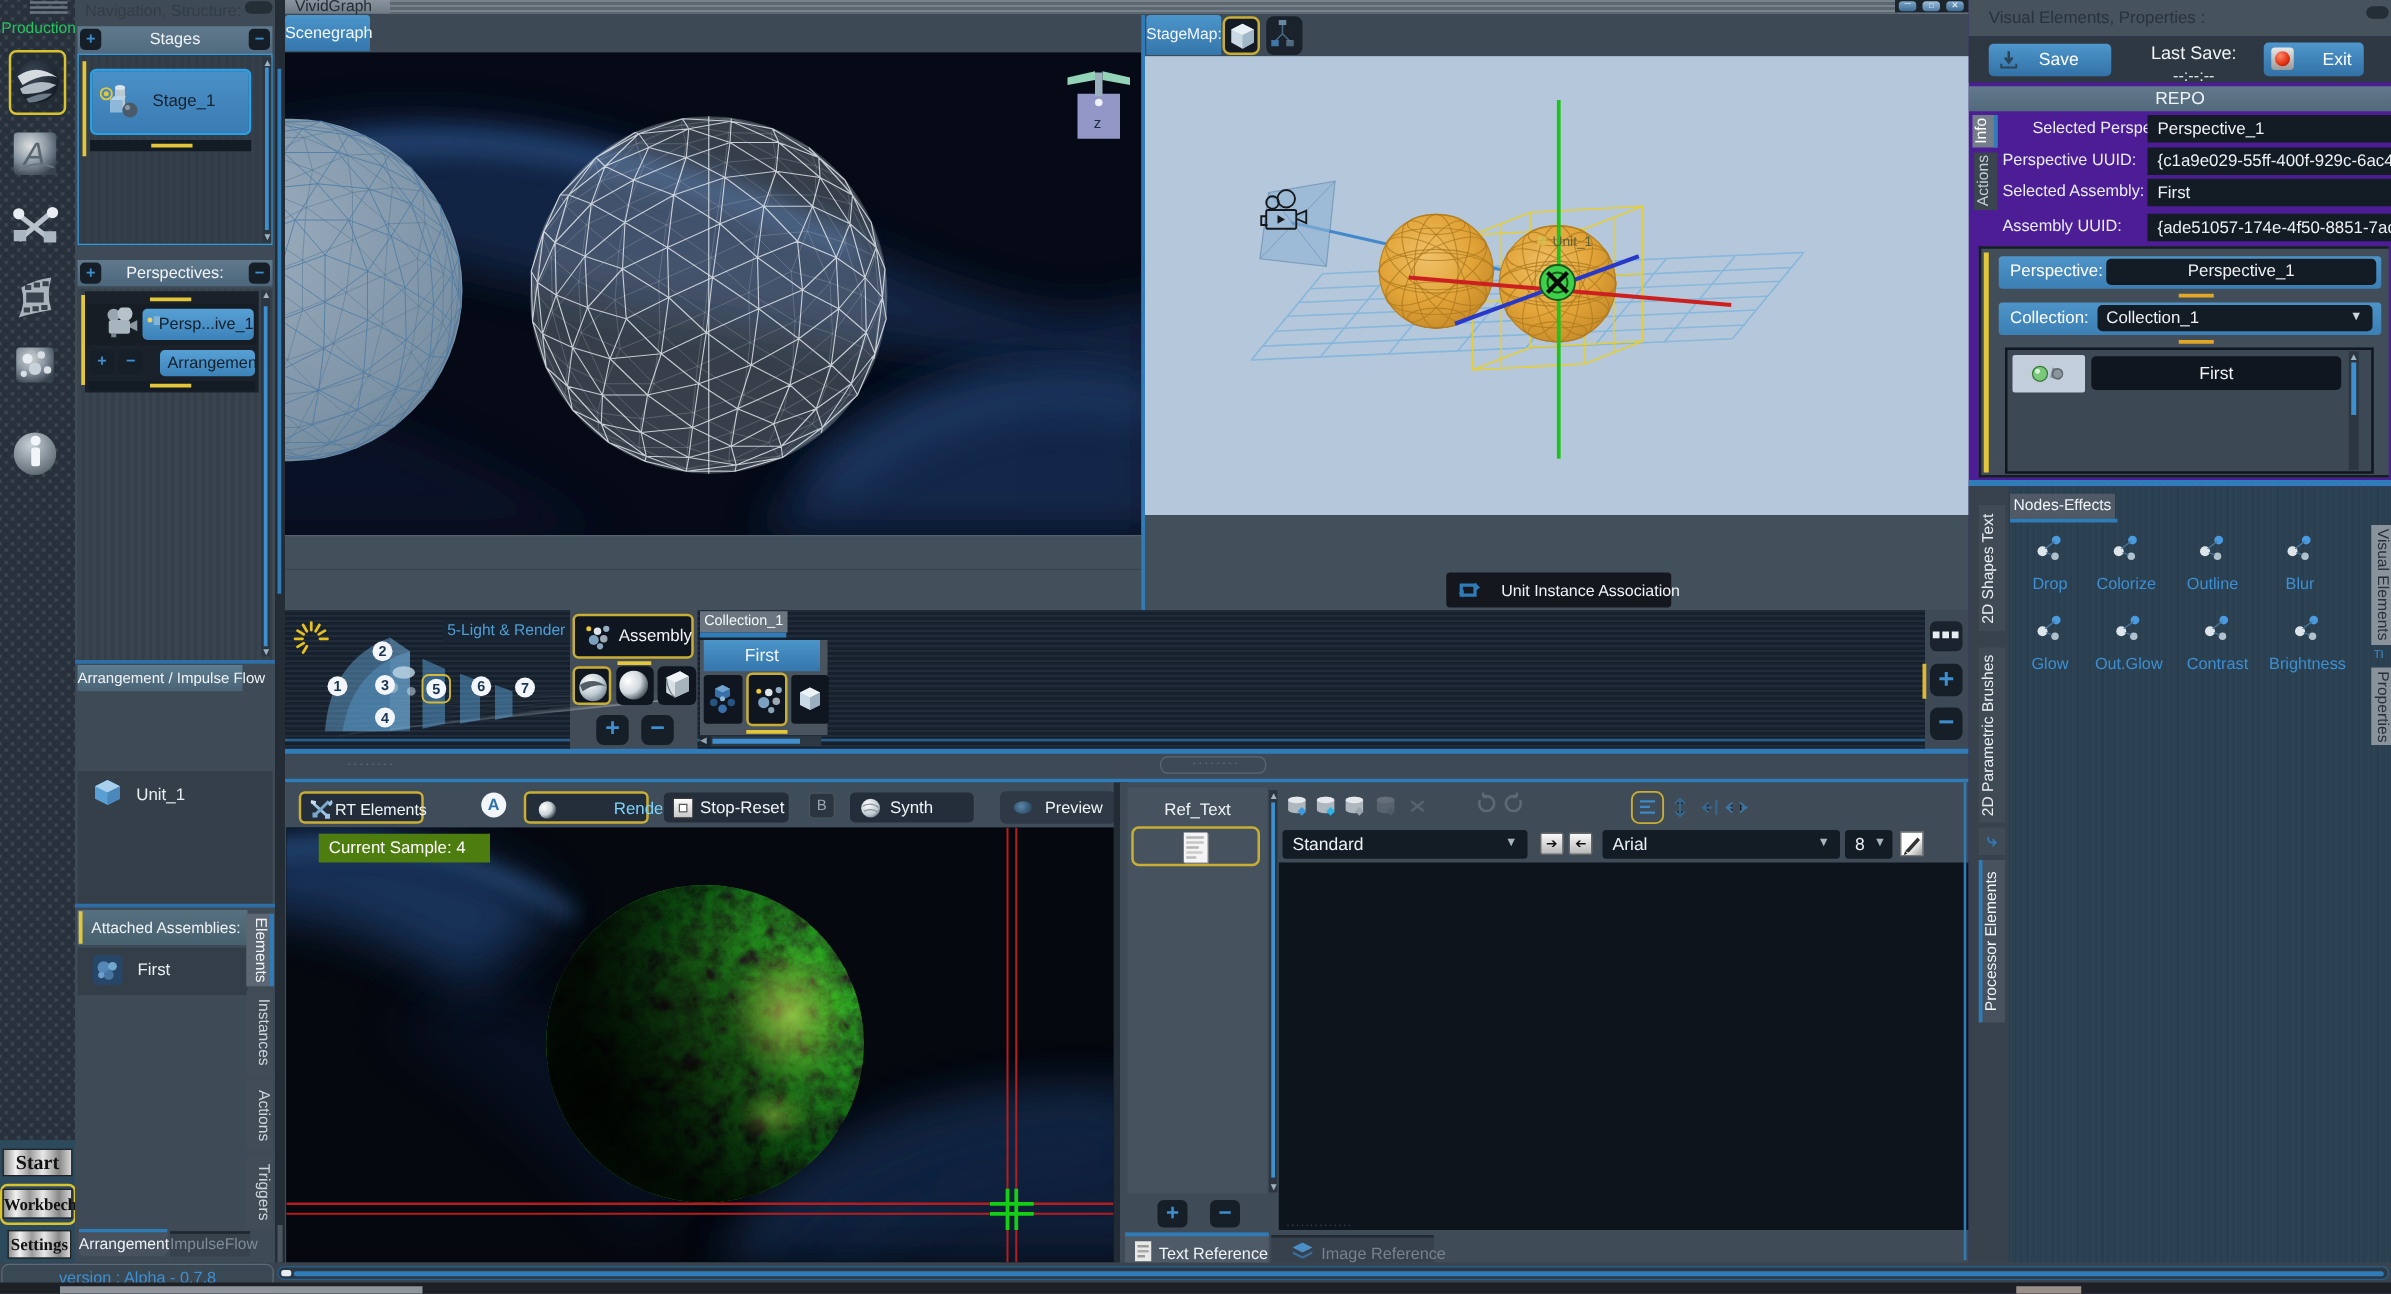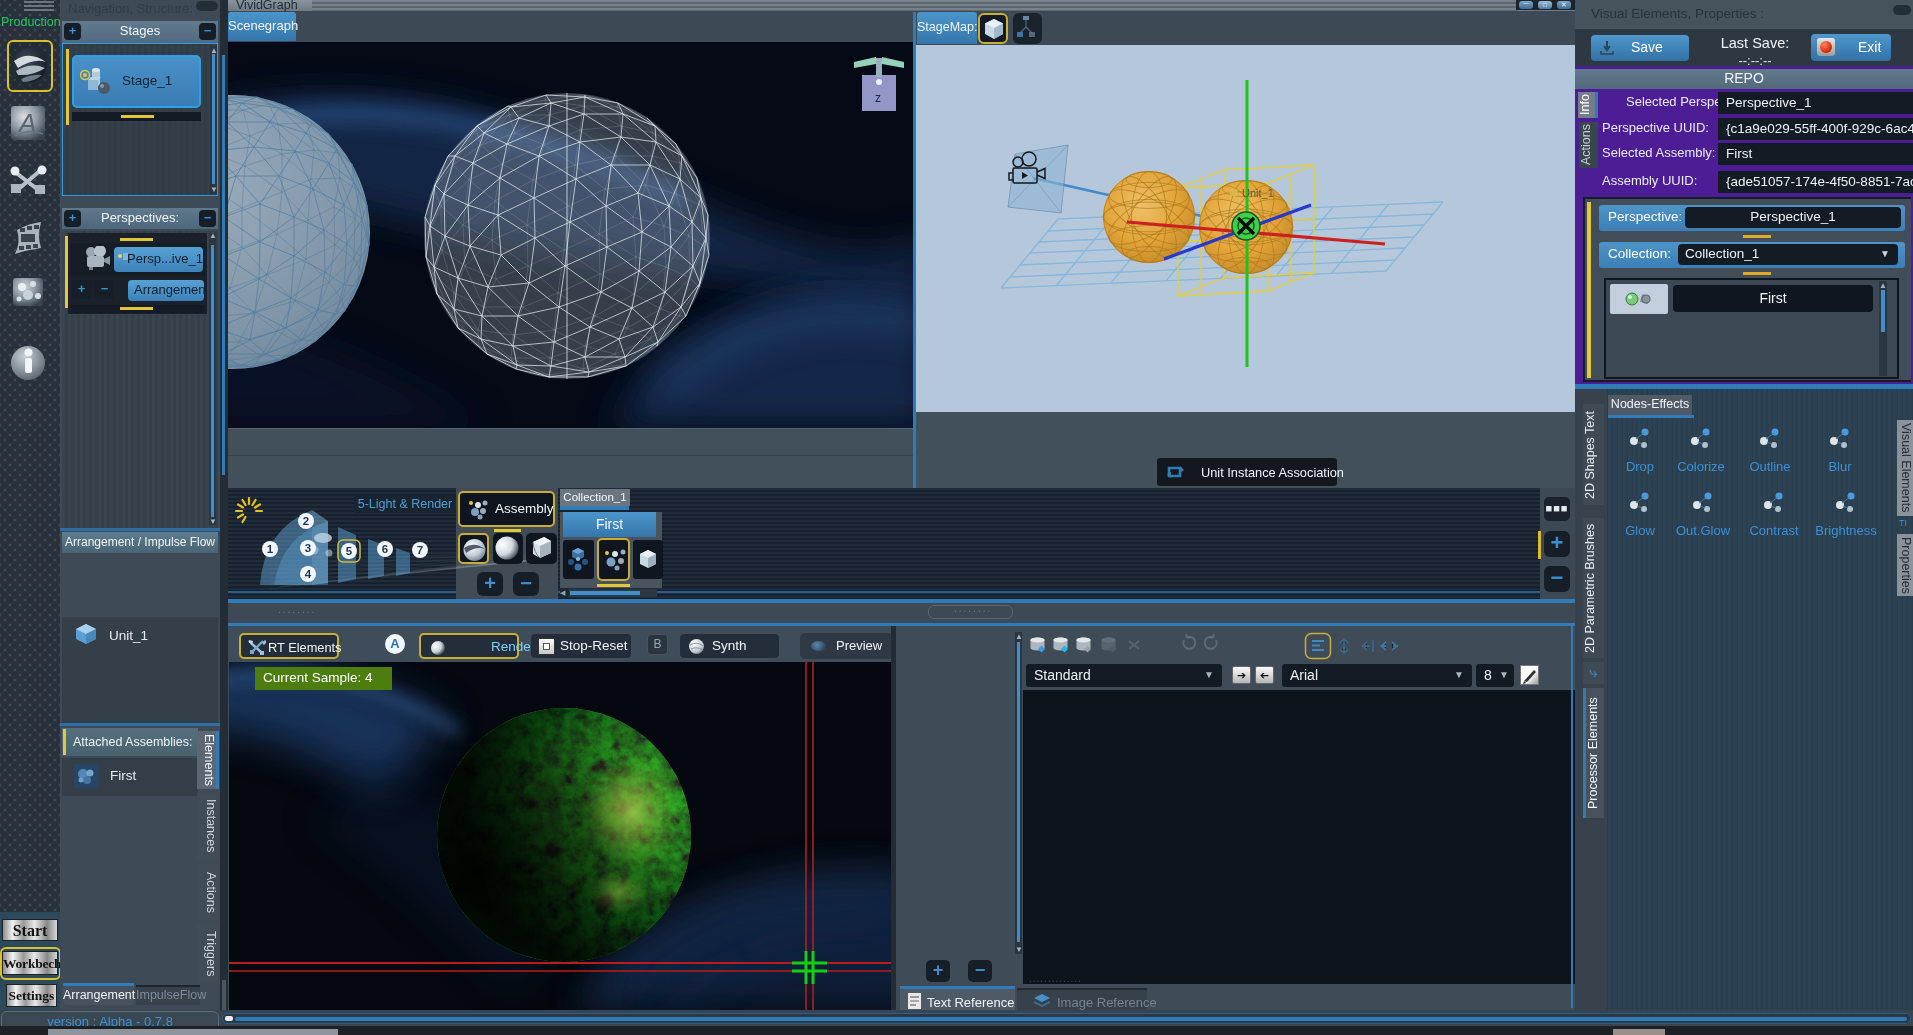--- a/index.html
+++ b/index.html
@@ -148,21 +148,21 @@
    <div class="abs" style="left:9px;top:74px;width:133px;height:8px;background:#131c25;"></div>
    <div class="abs" style="left:58px;top:76px;width:33px;height:3px;background:#e3c73a;"></div>
    <div class="abs" style="left:147px;top:2px;width:7px;height:292px;background:#2c3640;">
           <div class="abs" style="left:2px;top:12px;width:3px;height:272px;background:#3e8fd0;"></div>
           <div class="abs" style="left:0;top:-2px;color:#9fb3c3;font-size:8px;">▲</div>
           <div class="abs" style="left:0;top:284px;color:#9fb3c3;font-size:8px;">▼</div>
         </div>
  </div>
 
  <div class="abs" style="left:0px;top:528px;width:160px;height:3px;background:#2c6ea5;"></div>
- <div class="abs hdr" style="left:2px;top:532px;width:156px;height:21px;line-height:20px;font-size:12px;background:linear-gradient(#5d7d90,#4a6375);">Arrangement / Impulse Flow</div>
+ <div class="abs hdr" style="left:2px;top:532px;width:132px;height:21px;line-height:20px;font-size:12px;background:linear-gradient(#5d7d90,#4a6375);">Arrangement / Impulse Flow</div>
  <div class="abs" style="left:2px;top:617px;width:156px;height:106px;background:#343f49;">
    <div class="abs" style="left:13px;top:6px;width:22px;height:22px;"><svg width="22" height="22" viewBox="0 0 22 22">
             <path d="M11 1 L21 6 L21 16 L11 21 L1 16 L1 6 Z" fill="#5a9fd4"></path>
             <path d="M11 1 L21 6 L11 11 L1 6 Z" fill="#a8d0ec"></path>
             <path d="M11 11 L21 6 L21 16 L11 21 Z" fill="#4a88bc"></path>
           </svg></div>
    <div class="abs" style="left:47px;top:11px;color:#e8edf2;font-size:13.5px;">Unit_1</div>
  </div>
  <div class="abs" style="left:0px;top:723px;width:160px;height:3px;background:#2c6ea5;"></div>
  <div class="abs" style="left:2px;top:728px;width:136px;height:28px;background:linear-gradient(#56707f,#48616f);">
@@ -628,20 +628,32 @@
 </svg>
    <div class="abs" style="left:26px;top:5px;width:137px;height:23px;background:#4d7c0f;color:#fff;font-size:13.5px;line-height:22px;padding-left:8px;">Current Sample: 4</div>
  </div>
 </div>
 
 <div class="abs" style="left:891px;top:626px;width:12px;height:386px;background:#232c35;"></div>
 <div class="abs" style="left:897px;top:630px;width:2px;height:378px;background:#2f7cb8;"></div>
 
 <div class="abs" style="left:896px;top:626px;width:679px;height:386px;background:#3f4c58;">
 
+ <div class="abs" style="left:6px;top:4px;width:112px;height:325px;background:#46535e;">
+   <div class="abs" style="left:0;top:10px;width:112px;text-align:center;font-size:13.5px;color:#eef2f6;">Ref_Text</div>
+   <div class="abs" style="left:3px;top:31px;width:103px;height:32px;border:2px solid #c9ae35;border-radius:6px;">
+     <div class="abs" style="left:40px;top:3px;width:19px;height:24px;background:#f4f4f4;box-shadow:1px 1px 0 #888;">
+       <div style="position:absolute;left:2px;top:3px;width:14px;height:2px;background:#b5b5b5;"></div>
+       <div style="position:absolute;left:2px;top:7px;width:14px;height:2px;background:#c5c5c5;"></div>
+       <div style="position:absolute;left:2px;top:11px;width:10px;height:2px;background:#b5b5b5;"></div>
+       <div style="position:absolute;left:2px;top:15px;width:13px;height:2px;background:#cccccc;"></div>
+       <div style="position:absolute;left:2px;top:19px;width:8px;height:2px;background:#bbbbbb;"></div>
+     </div>
+   </div>
+ </div>
  <div class="abs" style="left:119px;top:6px;width:7px;height:322px;background:#2c3640;">
    <div class="abs" style="left:0;top:0;color:#9fb3c3;font-size:8px;">▲</div>
    <div class="abs" style="left:2px;top:10px;width:3px;height:300px;background:#3e8fd0;"></div>
    <div class="abs" style="left:0;top:313px;color:#9fb3c3;font-size:8px;">▼</div>
  </div>
  <div class="abs pm" style="left:30px;top:334px;width:24px;height:22px;font-size:18px;line-height:20px;border-radius:5px;">+</div>
  <div class="abs pm" style="left:72px;top:334px;width:24px;height:22px;font-size:18px;line-height:20px;border-radius:5px;">−</div>
  <div class="abs" style="left:4px;top:360px;width:115px;height:26px;background:#4e5a66;border-top:3px solid #2f7cb8;">
    <div class="abs" style="left:8px;top:4px;width:13px;height:16px;background:#e8e8e8;">
           <div style="position:absolute;left:2px;top:3px;width:9px;height:1.5px;background:#999;"></div>

